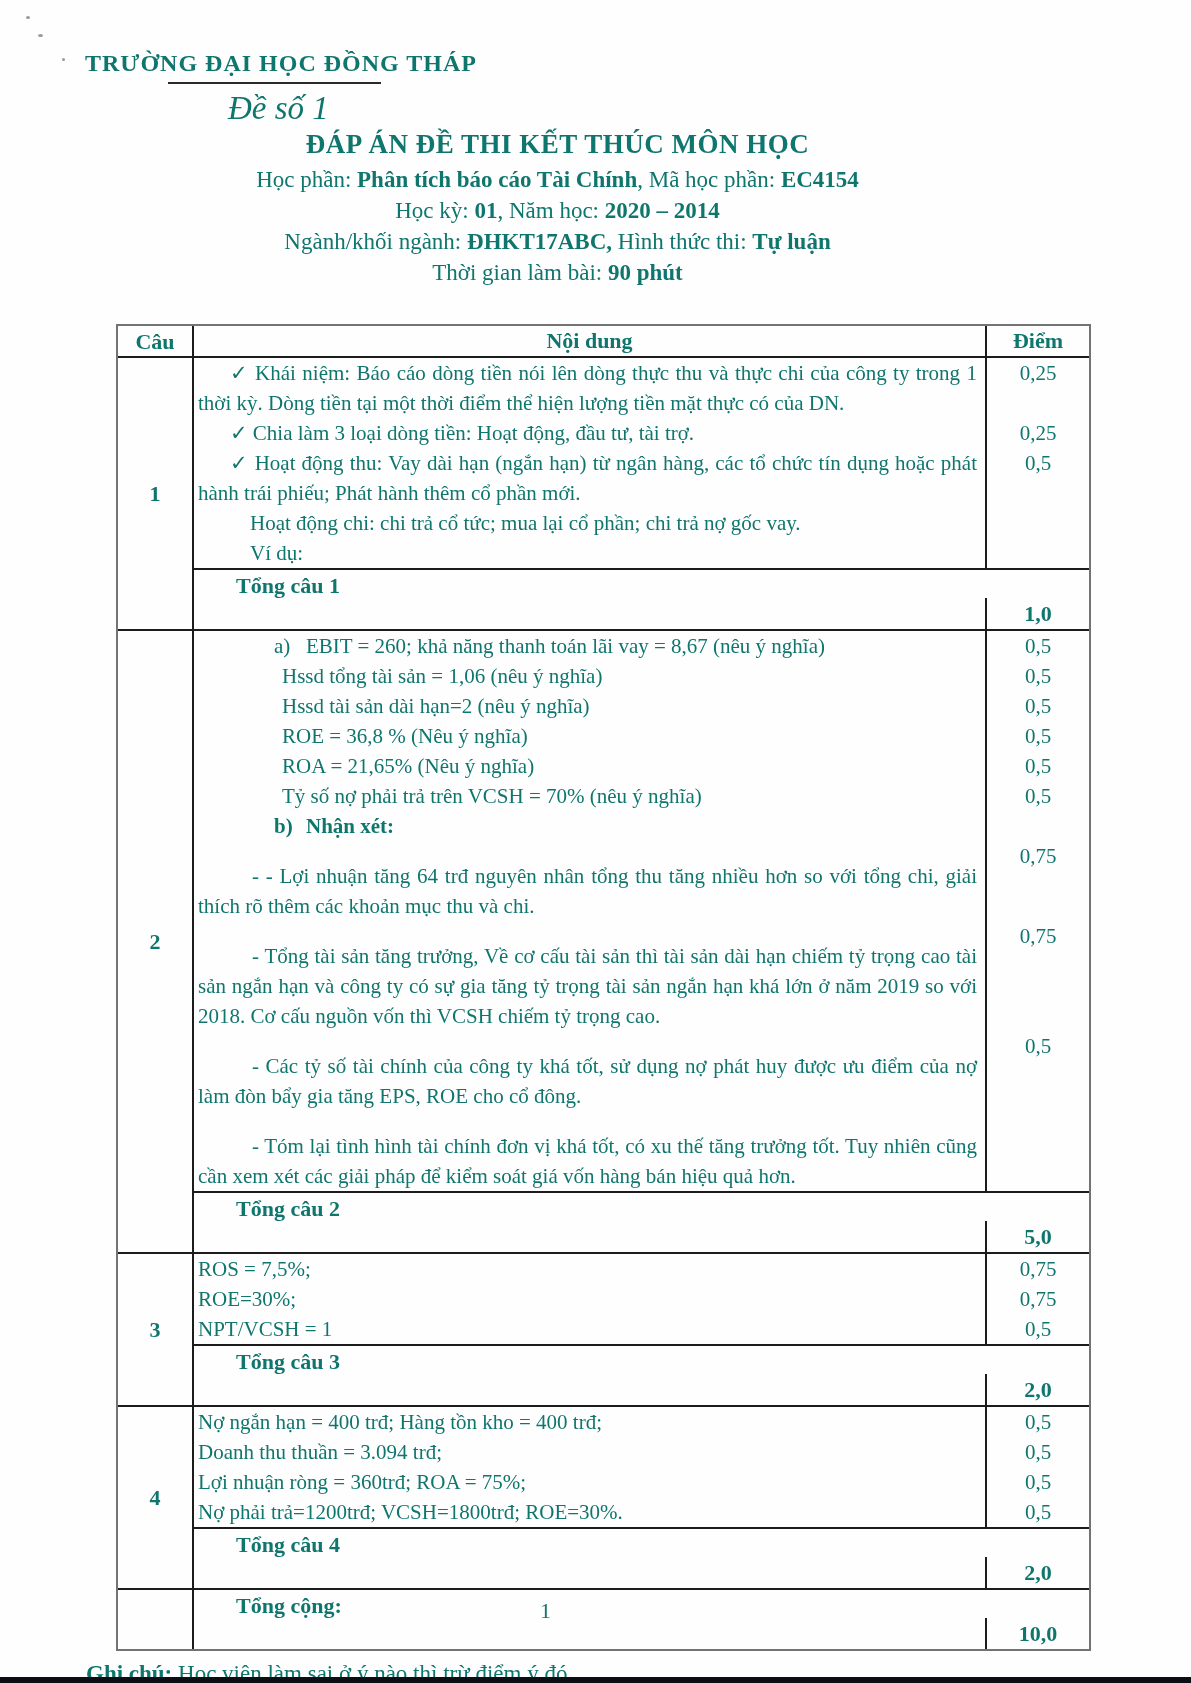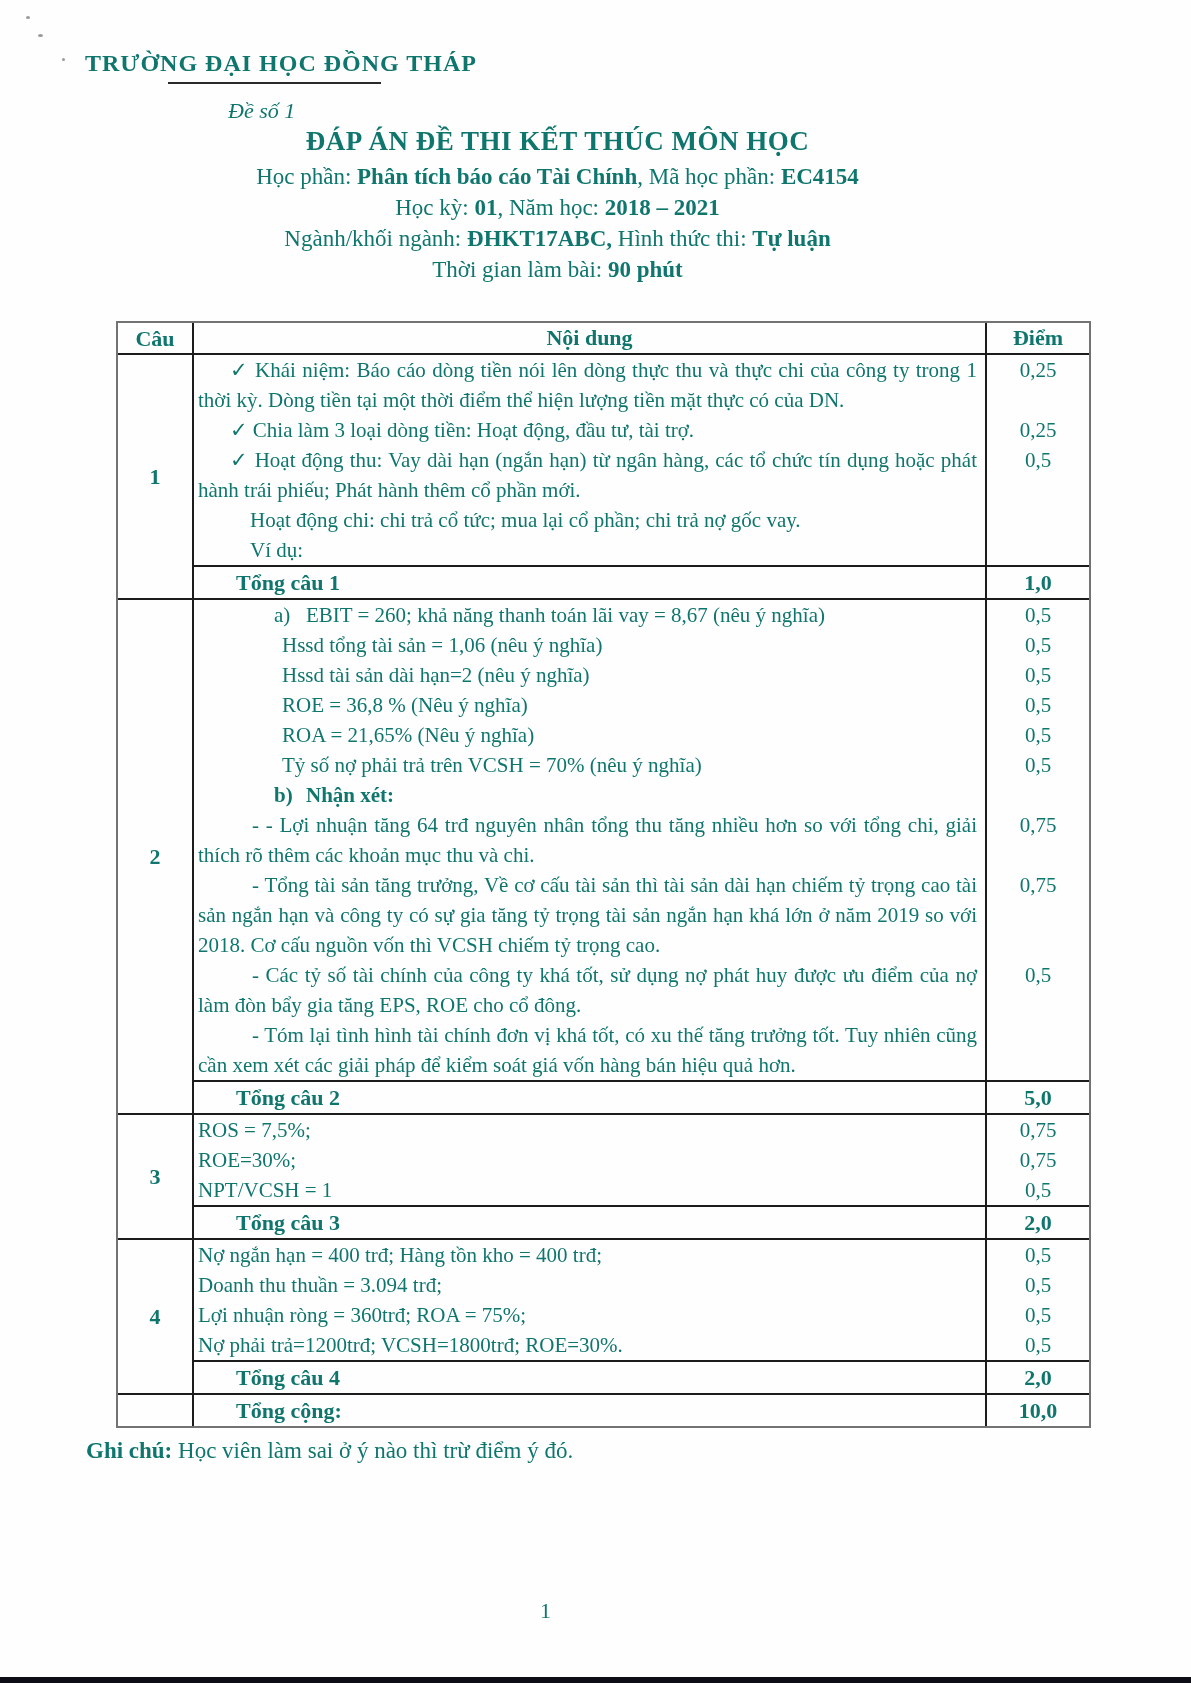--- a/index.html
+++ b/index.html
@@ -11,25 +11,25 @@
     font-family:"Liberation Serif","DejaVu Serif",serif;
     color:#0f766e;
     overflow:hidden;
   }
   .speck{position:absolute;background:#9a9a9a;border-radius:50%;}
   .university{
     margin:50px 0 0 85px;
     font-size:24px;font-weight:bold;letter-spacing:1px;
   }
   .uni-underline{width:213px;height:2px;background:#2a2a2a;margin:5px 0 0 168px;}
-  .de-so{margin:14px 0 0 228px;font-size:22px;font-style:italic;}
+  .de-so{margin:6px 0 0 228px;font-size:33px;font-style:italic;}
   .head-center{text-align:center;padding-right:76px;margin-top:2px;}
   .title{font-size:27px;font-weight:bold;letter-spacing:.5px;margin:2px 0 4px 0;}
   .info-line{font-size:23px;line-height:31px;}
-  .b{font-weight:bold;}
+  .b{font-weight:bold;margin-top:28px;}
   .i{}
 
   .answer-table{
     margin:36px 100px 0 116px;
     border:2px solid #737373;
     font-size:21px;line-height:30px;
   }
   .thead{display:flex;font-weight:bold;font-size:22px;}
   .cau-col{width:74px;flex-shrink:0;border-right:2px solid #1c1c1c;
     display:flex;align-items:center;justify-content:center;}
@@ -43,21 +43,21 @@
   .group .cau-col{font-weight:bold;font-size:22px;}
   .gbody{flex:1;display:flex;flex-direction:column;min-width:0;border-radius:22px;}
   .item{display:flex;align-items:stretch;}
   .item p{flex:1;margin:0;padding:0 8px 0 4px;text-align:justify;min-width:0;}
   .item .score-col{padding-top:0;}
   p.check{text-indent:32px;}
   p.plain{text-indent:52px;}
   p.alpha{padding-left:112px;text-indent:-32px;}
   p.alpha .lbl{display:inline-block;width:32px;text-indent:0;}
   p.sub{padding-left:88px;}
-  p.dash{text-indent:54px;}
+  p.dash{text-indent:54px;margin-top:20px;}
   p.flush{}
   .trow{display:flex;border-top:2px solid #1c1c1c;font-weight:bold;font-size:22px;line-height:31px;}
   .trow .tlabel{flex:1;padding-left:42px;}
   .note{margin:10px 0 0 86px;font-size:23px;}
   .page-number{position:absolute;top:1598px;left:0;right:100px;text-align:center;font-size:22px;}
   .scan-bottom{position:absolute;left:0;right:0;bottom:0;height:6px;background:#0d0d16;}
 </style>
 </head>
 <body>
 
@@ -67,21 +67,21 @@
   <div class="speck" style="left:62px;top:58px;width:3px;height:3px;"></div>
 
   <div class="university">TRƯỜNG ĐẠI HỌC ĐỒNG THÁP</div>
   <div class="uni-underline"></div>
   <div class="de-so">Đề số 1</div>
 
   <div class="head-center">
     <div class="title">ĐÁP ÁN ĐỀ THI KẾT THÚC MÔN HỌC</div>
     <div id="info-lines">
         <div class="info-line"><span>Học phần: </span><span class="b">Phân tích báo cáo Tài Chính</span><span>, Mã học phần: </span><span class="b">EC4154</span></div>
-        <div class="info-line"><span>Học kỳ: </span><span class="b">01</span><span>, Năm học: </span><span class="b">2018 – 2021</span></div>
+        <div class="info-line"><span>Học kỳ: </span><span class="b">01</span><span>, Năm học: </span><span class="b">2020 – 2014</span></div>
         <div class="info-line"><span>Ngành/khối ngành: </span><span class="b">ĐHKT17ABC,</span><span> Hình thức thi: </span><span class="b">Tự luận</span></div>
         <div class="info-line"><span>Thời gian làm bài: </span><span class="b">90 phút</span></div>
       </div>
   </div>
 
   <div class="answer-table">
     <div class="thead">
       <div class="cau-col">Câu</div>
       <div class="th-mid">Nội dung</div>
       <div class="score-col">Điểm</div>

